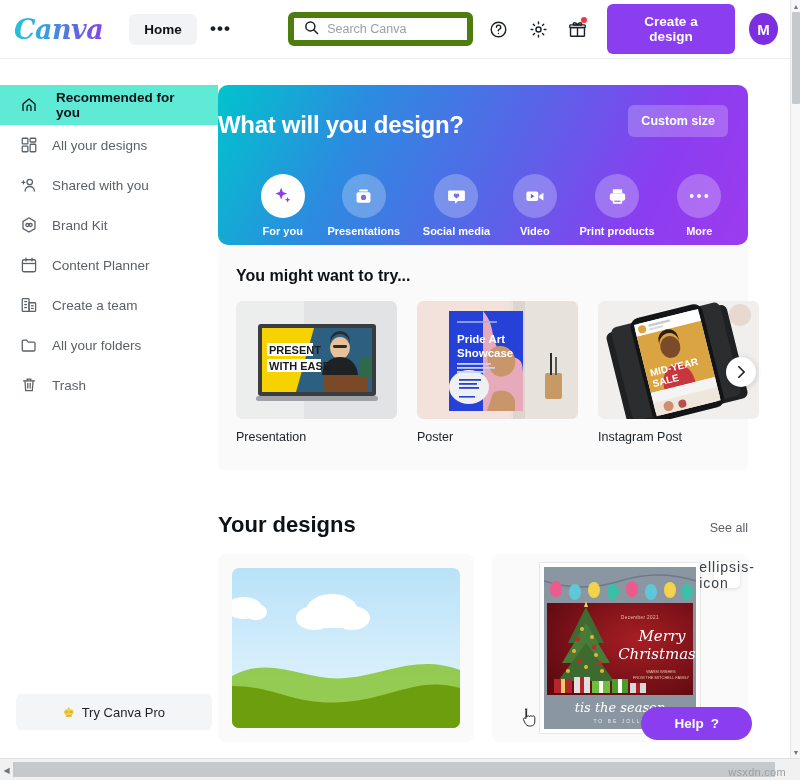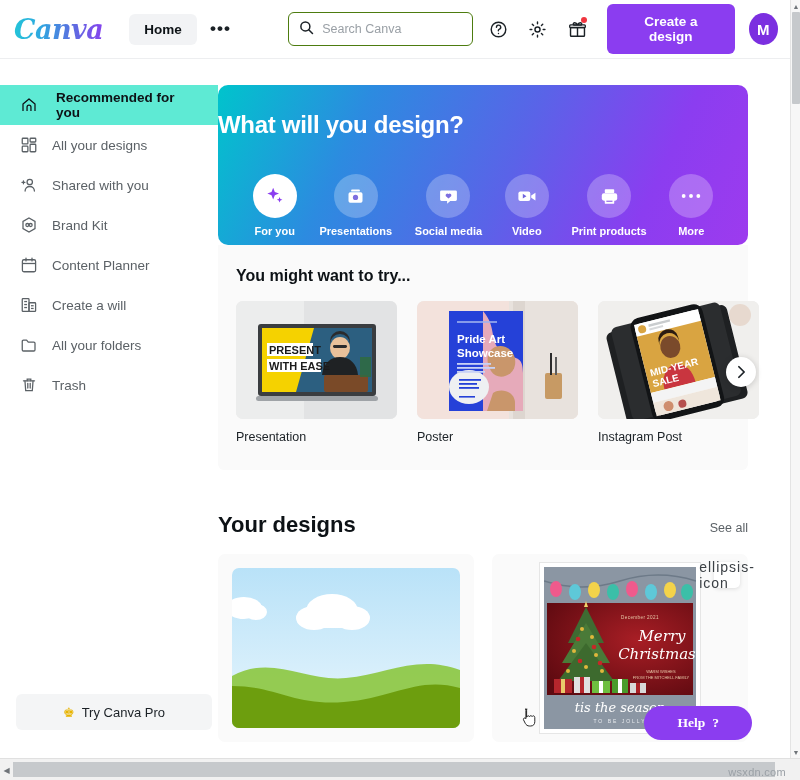--- a/index.html
+++ b/index.html
@@ -32,21 +32,21 @@
     padding: 8px 15px; cursor: pointer; border: none;
   }
   .dots-btn {
     margin-left: 10px; width: 30px; height: 30px;
     display:flex; align-items:center; justify-content:center;
     color:#1b2126; font-size: 17px; letter-spacing:1px;
     cursor:pointer; border-radius:6px; font-weight:700;
   }
   .search-wrap {
     margin-left: 54px; width: 200px; height: 34px;
-    border: 1px solid #4d7c0f; border-radius: 6px;
+    border: 6px solid #4d7c0f; border-radius: 6px;
     display:flex; align-items:center; gap:8px; padding: 0 10px;
     background:#fff;
   }
   .search-input {
     border:none; outline:none; font-size: 12.5px; color:#6a6f74;
     font-family:"Liberation Sans", sans-serif; width: 100%; background:transparent;
   }
   .search-input::placeholder { color:#9aa0a6; }
   .icon-btn {
     width: 30px; height: 30px; margin-left: 12px;
@@ -108,21 +108,21 @@
     letter-spacing:-0.3px; padding-right: 72px;
   }
   .custom-size {
     position:absolute; top: 20px; right: 20px;
     background: rgba(255,255,255,0.22); color:#fff;
     border:none; border-radius: 6px; cursor:pointer;
     font-size: 12.5px; font-weight:700; padding: 9px 13px;
     font-family:"Liberation Sans", sans-serif;
   }
   .cats {
-    position:absolute; bottom: 8px; left: 0; width:100%;
+    position:absolute; bottom: 8px; left: 8px; width:100%;
     display:flex; justify-content:space-evenly; align-items:flex-end;
     padding: 0 12px;
   }
   .cat { display:flex; flex-direction:column; align-items:center; gap:7px; cursor:pointer; }
   .cat-circle {
     width: 44px; height: 44px; border-radius:50%;
     background: rgba(255,255,255,0.25);
     display:flex; align-items:center; justify-content:center; color:#fff;
   }
   .cat.first .cat-circle { background:#fff; color:#8B3DF0; }
@@ -170,21 +170,21 @@
   
   .xmas { width: 160px; height: 170px; background:#fff; padding: 4px;
           box-shadow: 0 0 0 1px #e6e6e6; }
 
   
   .help-btn {
     position:absolute; right: 48px; bottom: 40px;
     background:#8B3DF0; color:#fff; border:none; border-radius: 20px;
     padding: 9px 33px; font-size: 13.5px; font-weight:700; cursor:pointer;
     display:flex; align-items:center; gap:7px; z-index: 20;
-    font-family:Liberation Serif, serif;
+    font-family:Liberation Sans, sans-serif;
   }
 
   
   .cursor { position:absolute; left: 522px; top: 708px; width: 16px; height: 20px; z-index: 30; pointer-events:none; }
 
   
   .vscroll {
     position:absolute; top:0; right:0; width: 10px; height: 758px;
     background:#f7f7f7; border-left:1px solid #e4e4e4;
   }
@@ -315,21 +315,21 @@
         <svg width="18" height="18" viewBox="0 0 24 24" fill="none" stroke="#5b6166" stroke-width="1.7">
           <rect x="3" y="3.5" width="9" height="17" rx="1"></rect>
             <rect x="12" y="9" width="8.8" height="11.5" rx="1"></rect>
           <line x1="5.6" y1="7.4" x2="9.4" y2="7.4"></line>
             <line x1="5.6" y1="11.4" x2="9.4" y2="11.4"></line>
           <line x1="5.6" y1="15.4" x2="9.4" y2="15.4"></line>
             <line x1="14.6" y1="13" x2="18.2" y2="13"></line>
           <line x1="14.6" y1="16.6" x2="18.2" y2="16.6"></line>
         </svg>
       </span>
-      <span>Create a will</span>
+      <span>Create a team</span>
     </div>
 
     <div class="nav-item">
       <span class="nav-ico">
         <svg width="18" height="18" viewBox="0 0 24 24" fill="none" stroke="#5b6166" stroke-width="1.7" stroke-linejoin="round">
           <path d="M3 7.2a1.6 1.6 0 0 1 1.6-1.6h4.2l2.2 2.6h7.4A1.6 1.6 0 0 1 20 9.8v8.6a1.6 1.6 0 0 1-1.6 1.6H4.6A1.6 1.6 0 0 1 3 18.4z"></path>
         </svg>
       </span>
       <span>All your folders</span>
     </div>
@@ -350,20 +350,21 @@
     <button class="try-pro">
       <span class="crown">♚</span>
       <span>Try Canva Pro</span>
     </button>
   </div>
 
   <div class="main">
 
     <div class="hero">
       <div class="hero-title">What will you design?</div>
+      <button class="custom-size">Custom size</button>
 
       <div class="cats">
         <div class="cat first">
           <div class="cat-circle">
             <svg width="22" height="22" viewBox="0 0 24 24" fill="#8B3DF0">
               <path d="M10 3l1.8 4.6L16.4 9.4 11.8 11.2 10 15.8 8.2 11.2 3.6 9.4 8.2 7.6z"></path>
               <path d="M17 13l.9 2.2 2.2.9-2.2.9-.9 2.2-.9-2.2-2.2-.9 2.2-.9z"></path>
             </svg>
           </div>
           <div class="cat-label">For you</div>

